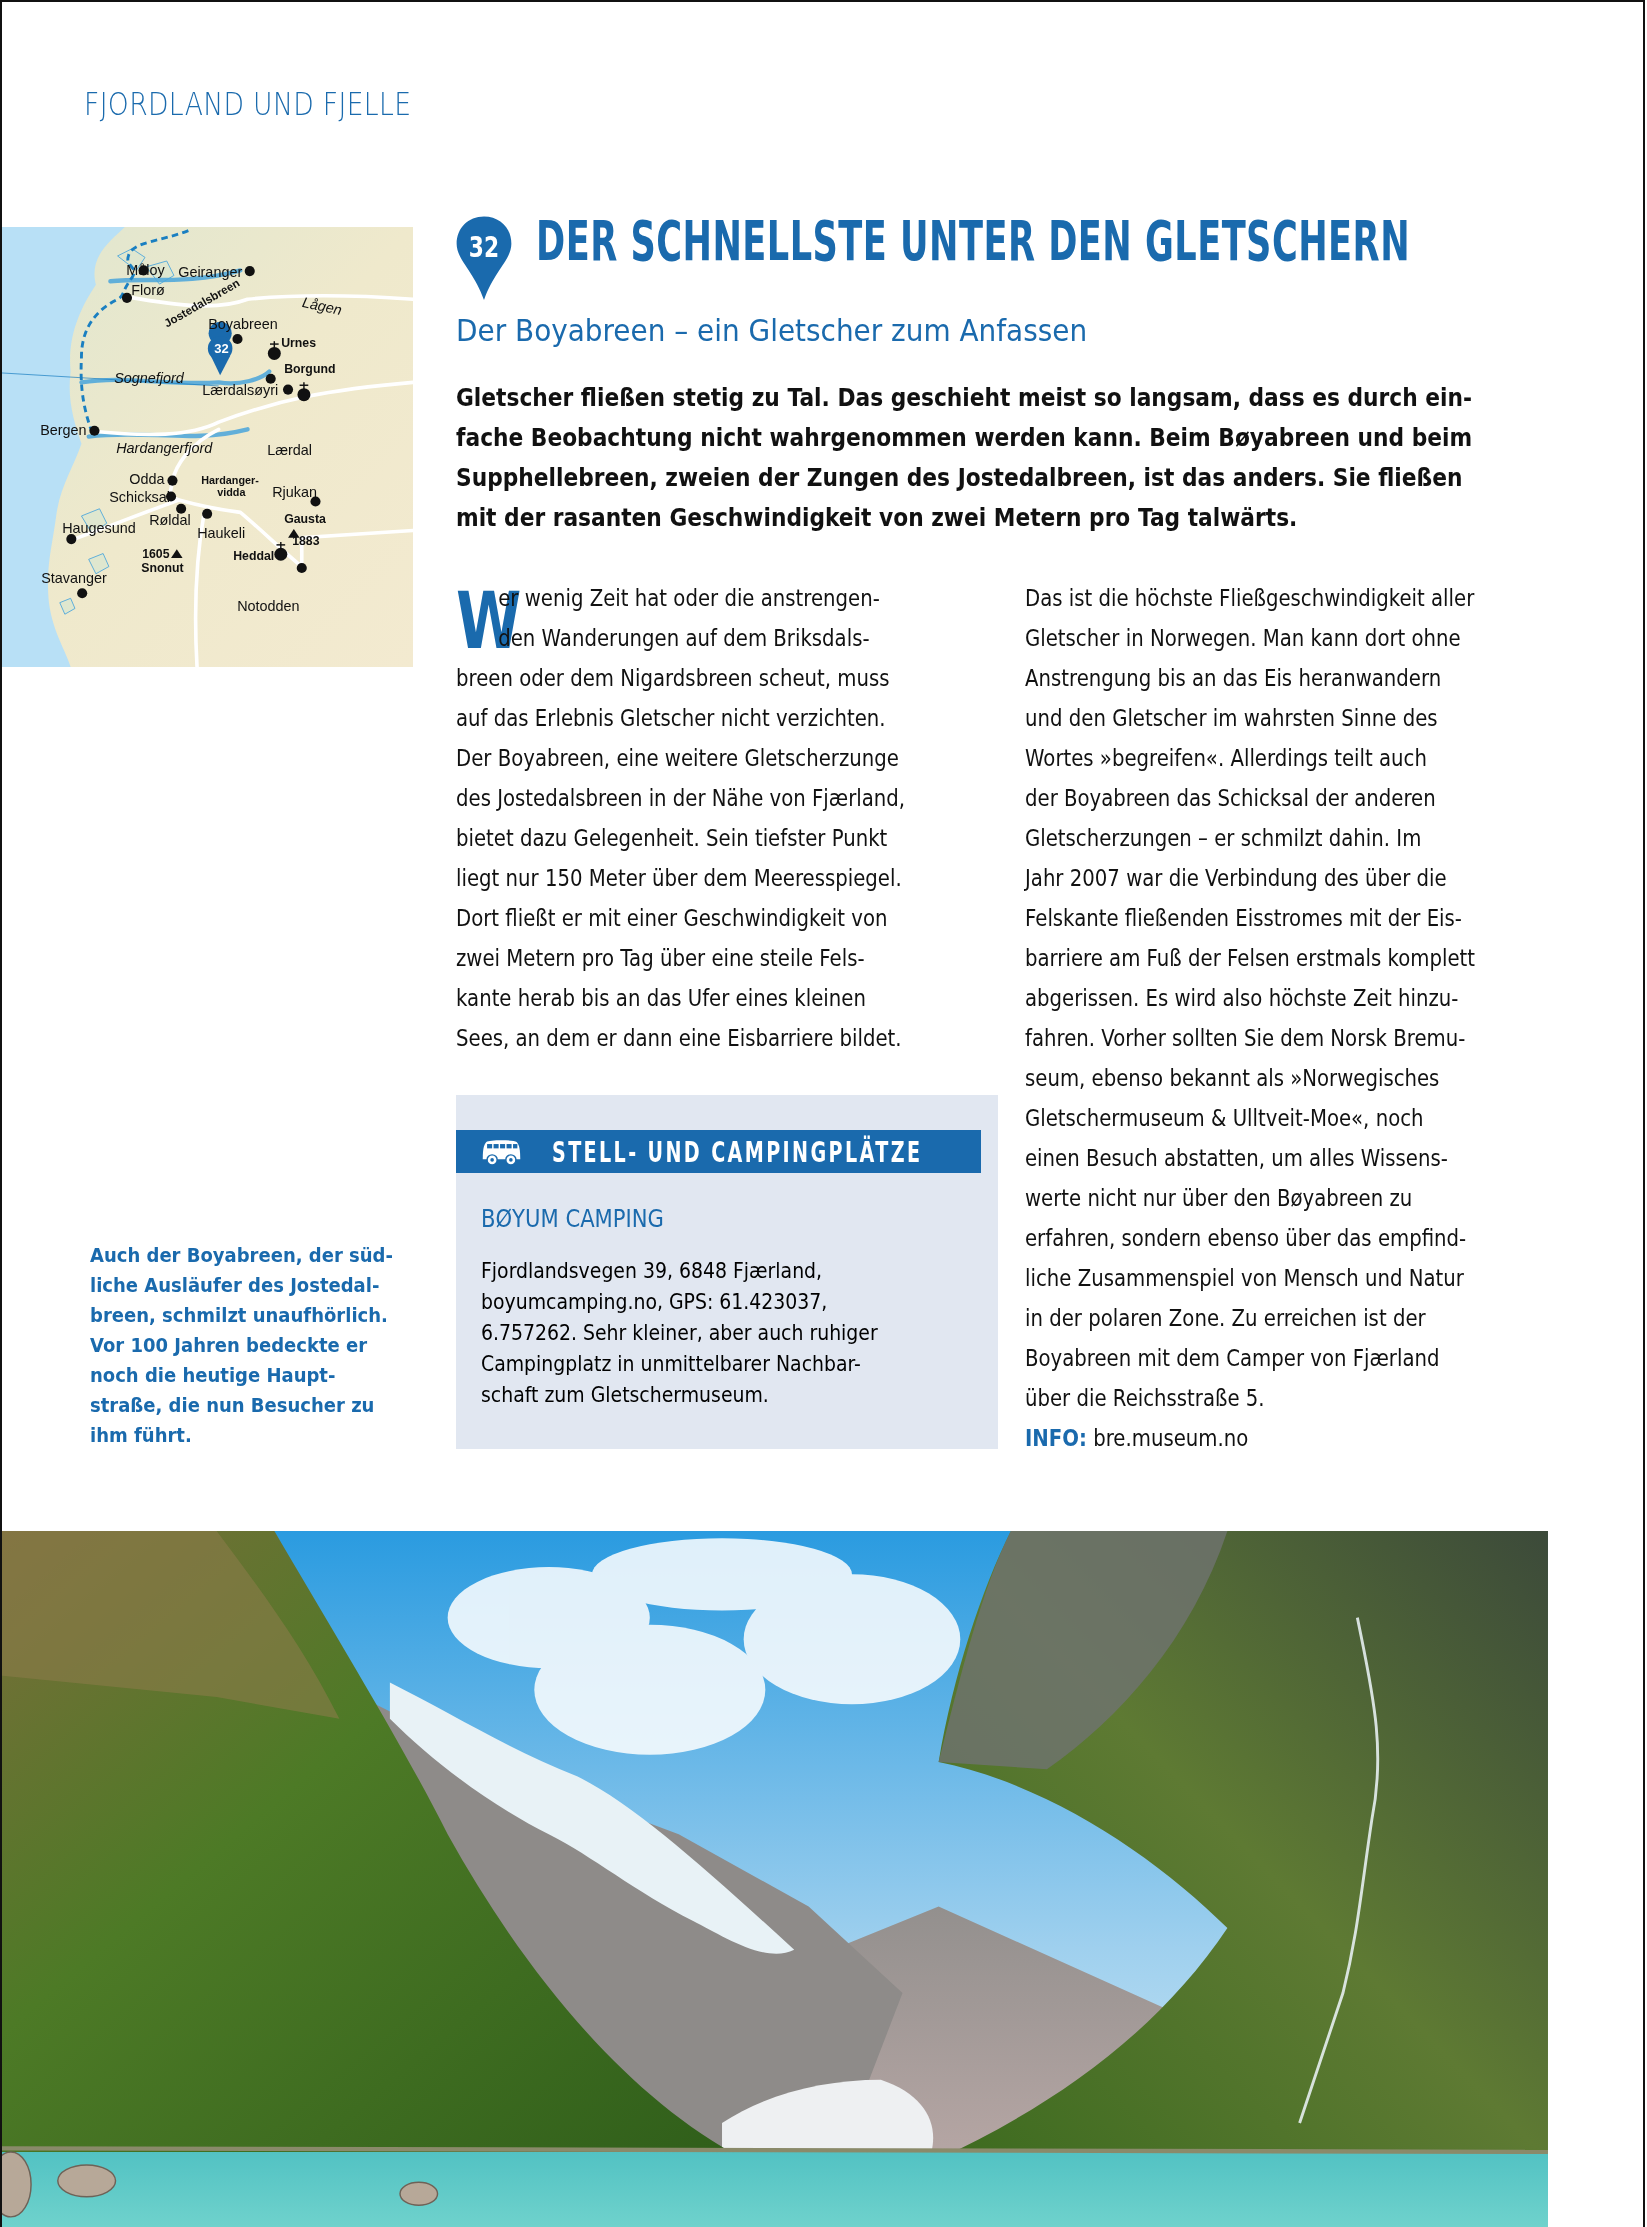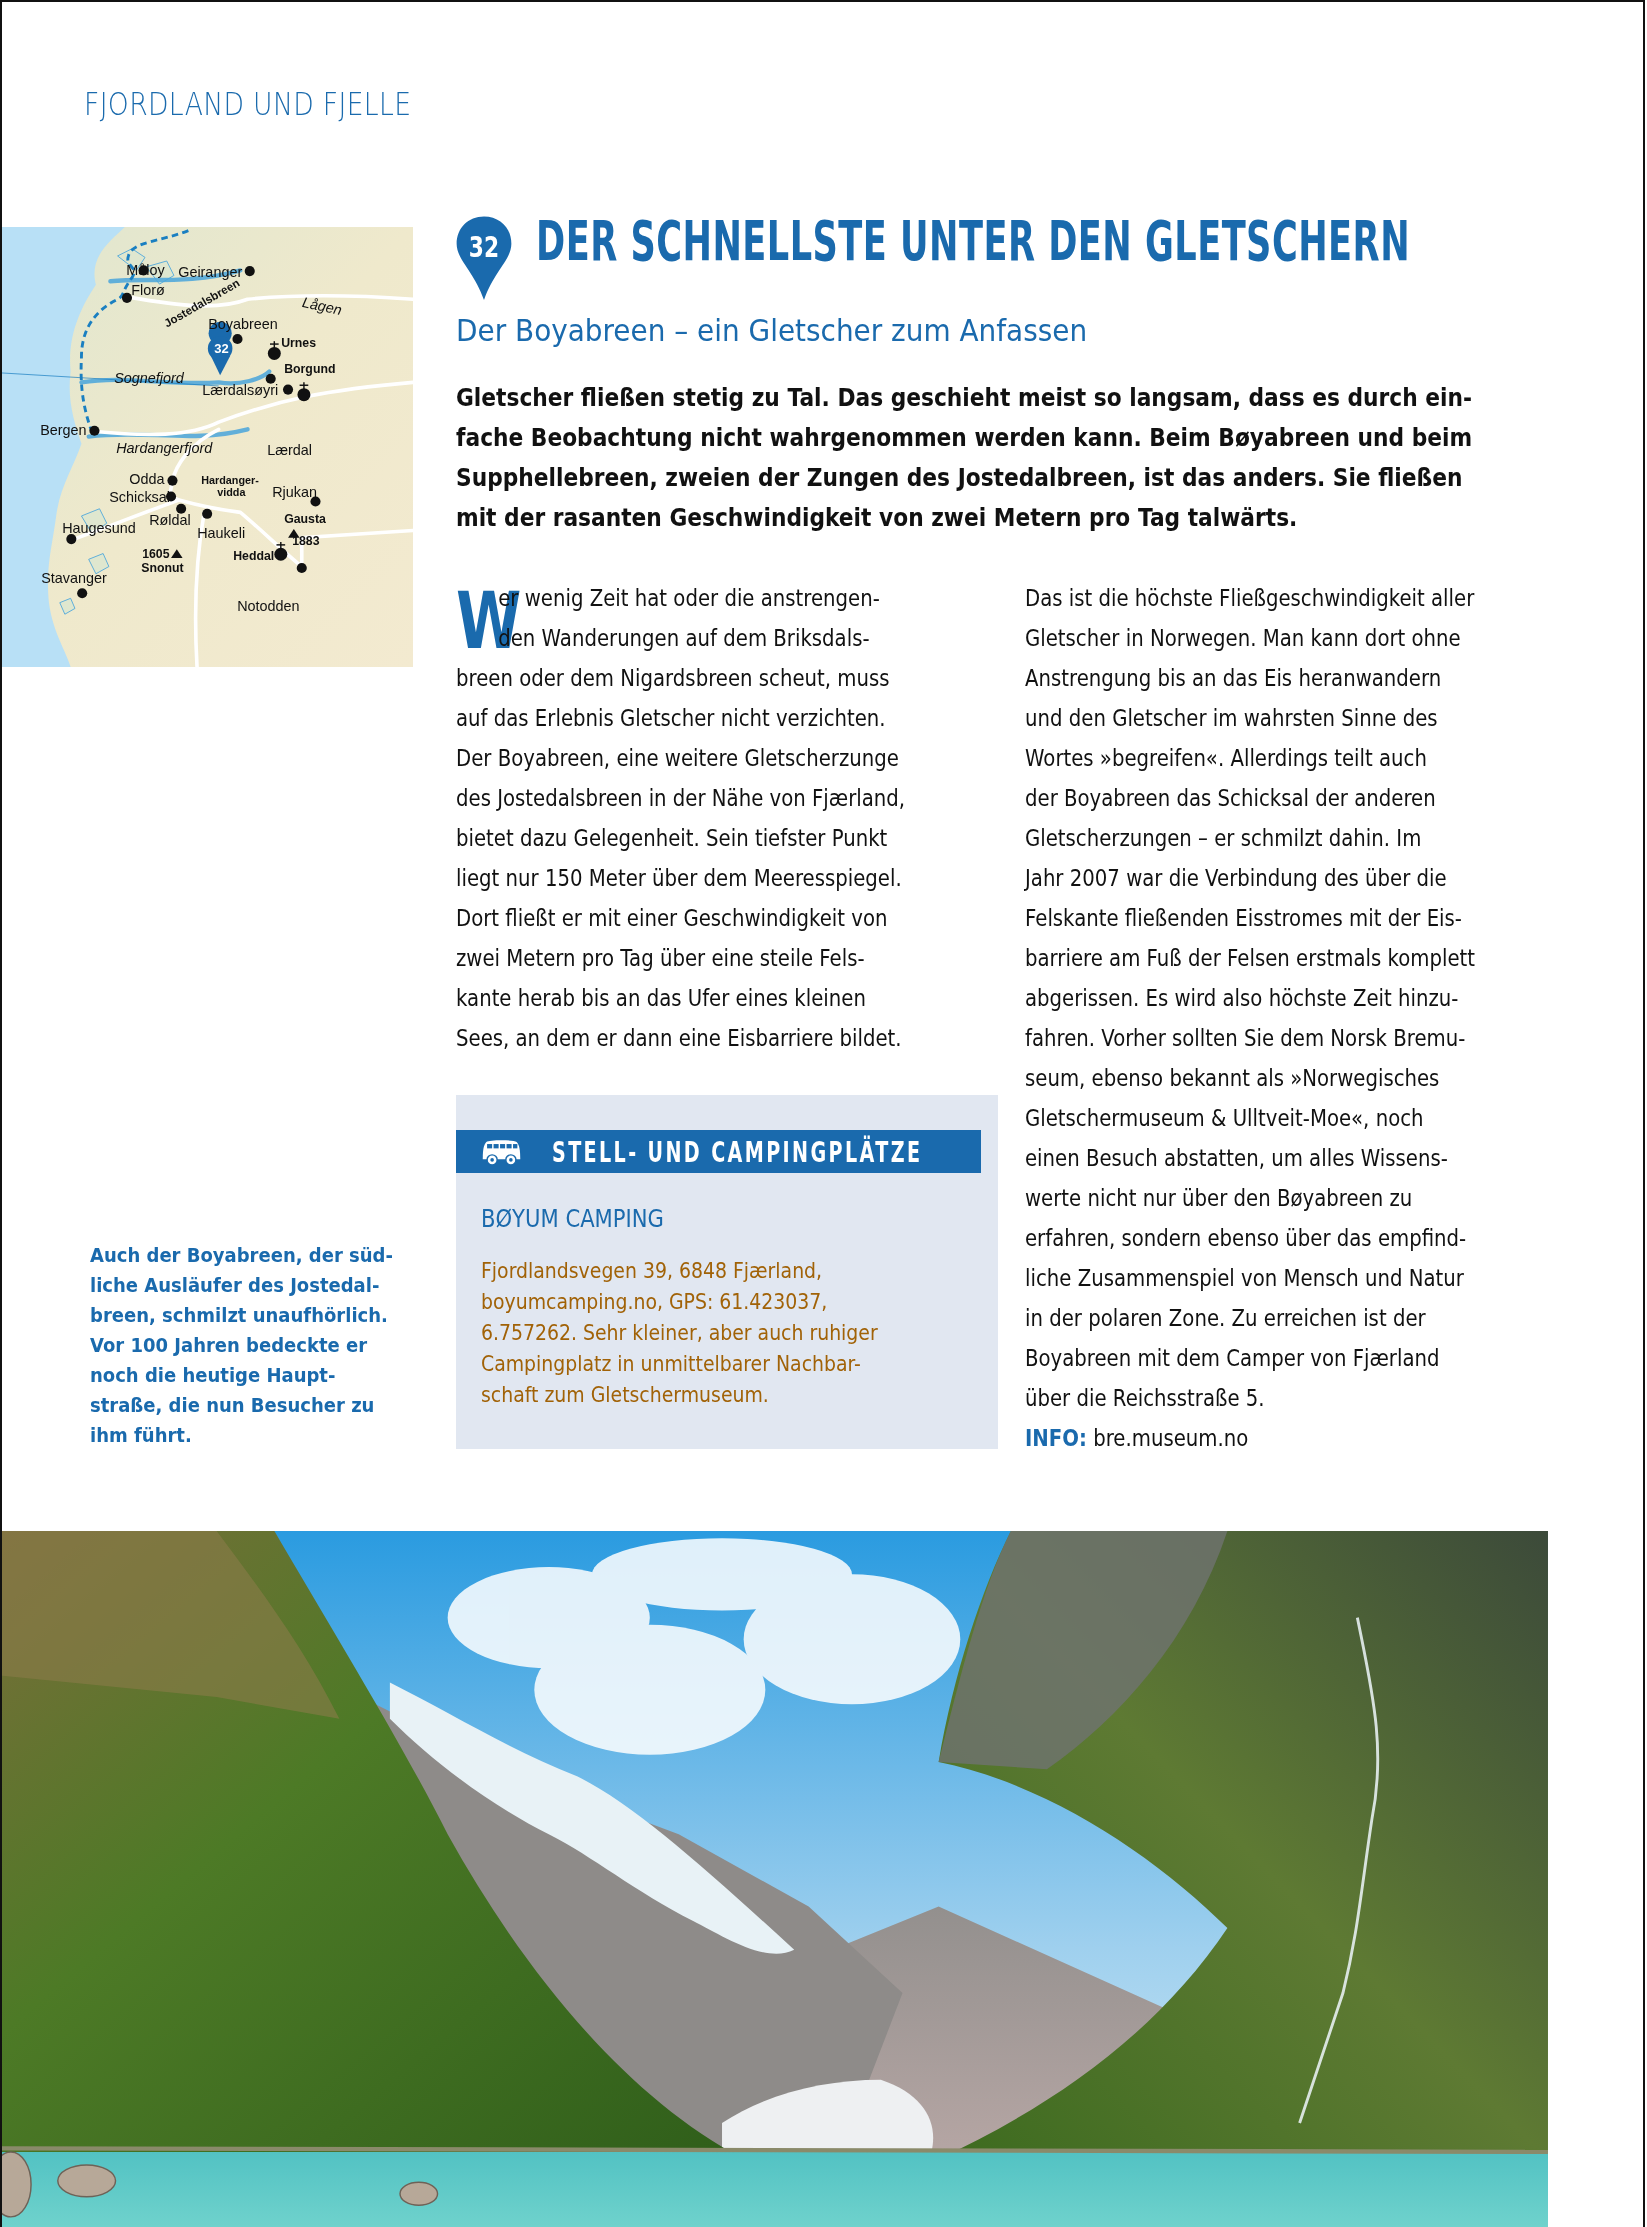--- a/index.html
+++ b/index.html
@@ -31,21 +31,21 @@
   .dropcap { position: absolute; left: 456px; top: 582px; font-family: "DejaVu Sans", sans-serif; font-weight: bold; font-size: 79px; line-height: 1; color: #1a6aad; transform: scaleX(0.75); transform-origin: left top; }
   .col1 .ind { padding-left: 48px; }
   .info-label { color: #1a6aad; font-weight: bold; }
 
   
   .camp-box { position: absolute; left: 456px; top: 1095px; width: 525px; height: 354px; background: #e1e7f1; padding-left: 17px; }
   .camp-banner { position: absolute; left: 0; top: 35px; width: 525px; height: 43px; background: #1a6aad; }
   .bus-icon { position: absolute; left: 26px; top: 9.4px; width: 39px; height: 27.4px; }
   .camp-banner-label { position: absolute; left: 96px; top: 5px; font-family: "DejaVu Sans", sans-serif; font-weight: bold; font-size: 29px; color: #fff; letter-spacing: 3.6px; white-space: nowrap; transform: scaleX(0.66); transform-origin: left top; }
   .camp-name { position: absolute; left: 25px; top: 110px; font-family: "DejaVu Sans", sans-serif; font-size: 24px; color: #1a6aad; white-space: nowrap; transform: scaleX(0.88); transform-origin: left top; }
-  .camp-text { position: absolute; left: 25px; top: 160px; font-family: "DejaVu Sans", sans-serif; font-size: 21.7px; line-height: 31px; color: #a16207; }
+  .camp-text { position: absolute; left: 25px; top: 160px; font-family: "DejaVu Sans", sans-serif; font-size: 21.7px; line-height: 31px; color: #000000; }
   .camp-text p { margin: 0; white-space: nowrap; transform: scaleX(0.87); transform-origin: left top; }
 
   
   .caption { position: absolute; left: 90px; top: 1240px; font-family: "DejaVu Sans", sans-serif; font-weight: bold; font-size: 20px; line-height: 30px; color: #1a6aad; }
   .caption p { margin: 0; white-space: nowrap; transform: scaleX(0.9); transform-origin: left top; }
 
   
   .photo { position: absolute; left: 0; top: 1531px; width: 1548px; height: 696px; overflow: hidden; }
   .photo svg { display: block; }
 </style>

